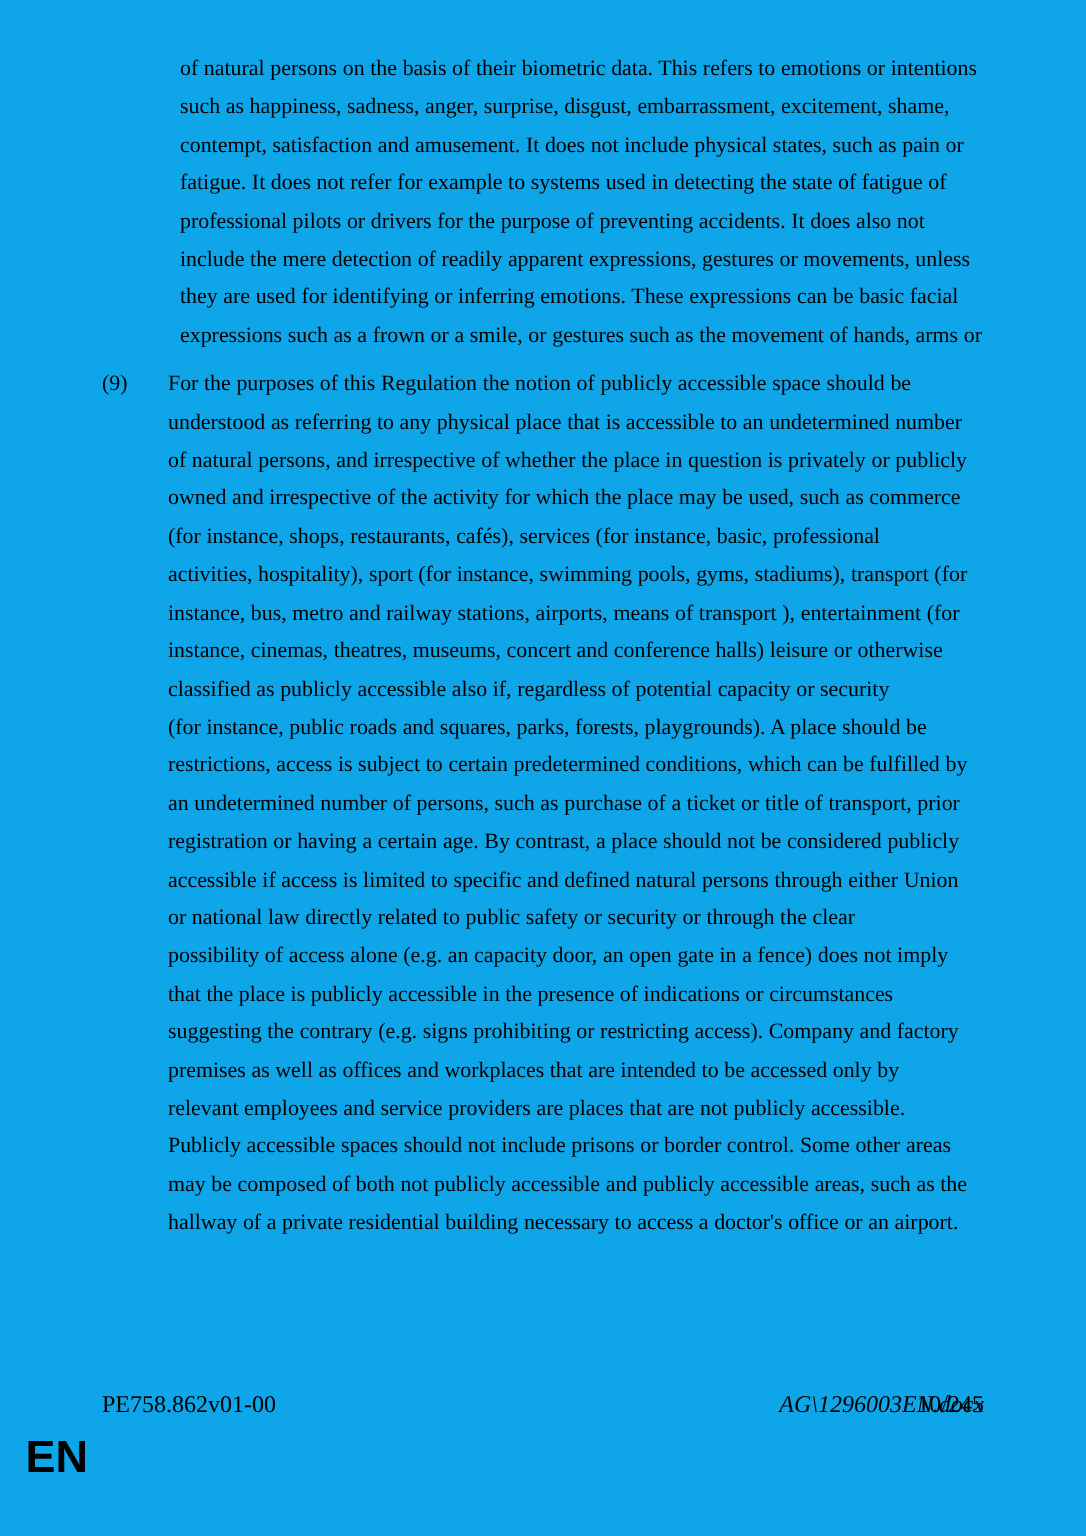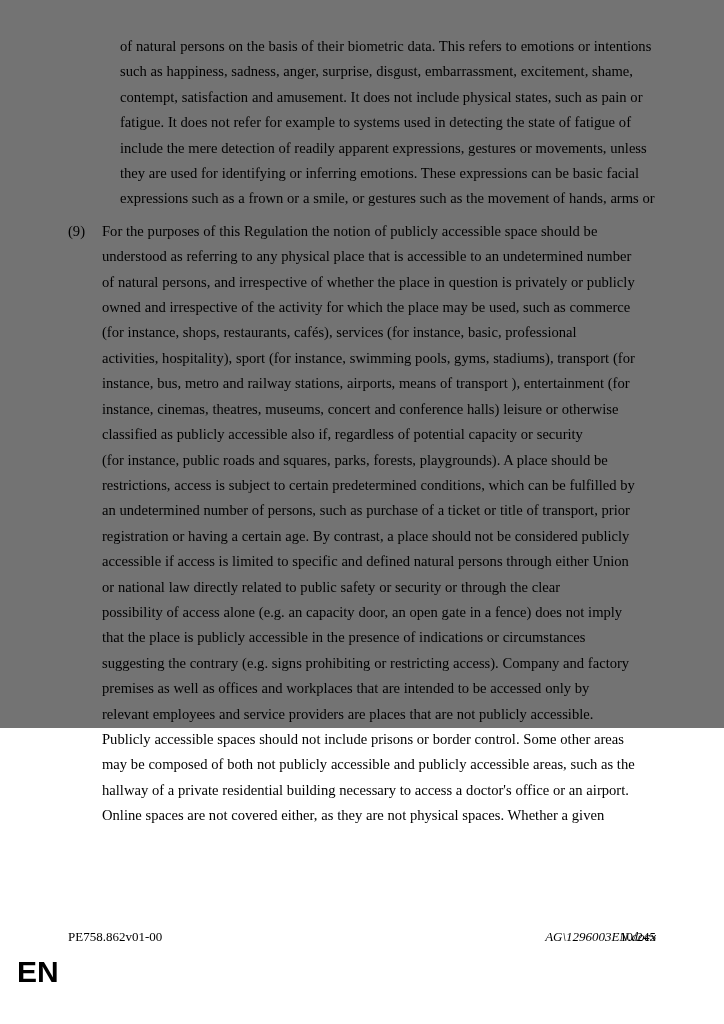--- a/index.html
+++ b/index.html
@@ -13,22 +13,22 @@
     position: relative;
     font-family: "Liberation Serif", "DejaVu Serif", serif;
     color: #000000;
     overflow: hidden;
   }
 
   #page {
     position: absolute;
     left: 0; top: 0;
     width: 724px;
-    height: 728px;
-    background: #737373;
+    height: 1024px;
+    background: #0ea5e9;
   }
 
   
   .content {
     position: absolute;
     left: 68px;
     top: 34px;
     width: 600px;
   }
 
@@ -46,21 +46,21 @@
     left: 0px;
     top: 0px;
     width: 46px;
     font-size: 14.6px;
     line-height: 25.4px;
     text-align: left;
     white-space: nowrap;
   }
 
   .bodytext {
-    margin-left: 34px;
+    margin-left: 44px;
     font-size: 14.6px;
     line-height: 25.4px;
     text-align: left;
     word-spacing: 0.1px;
   }
 
   .bodytext .ln {
     display: block;
     white-space: nowrap;
   }
@@ -70,21 +70,21 @@
     margin-left: 52px;
   }
 
   
   .footer {
     position: absolute;
     left: 68px;
     top: 927px;
     width: 588px;
     height: 20px;
-    font-size: 13px;
+    font-size: 16px;
     line-height: 20px;
   }
   .footer .fleft {
     position: absolute;
     left: 0;
     top: 0;
     white-space: nowrap;
   }
   .footer .fcenter {
     position: absolute;
@@ -121,20 +121,21 @@
 <div id="page">
 
   <div class="content">
 
     <div class="para continuation">
       <div class="bodytext">
         <span class="ln">of natural persons on the basis of their biometric data. This refers to emotions or intentions</span>
         <span class="ln">such as happiness, sadness, anger, surprise, disgust, embarrassment, excitement, shame,</span>
         <span class="ln">contempt, satisfaction and amusement. It does not include physical states, such as pain or</span>
         <span class="ln">fatigue. It does not refer for example to systems used in detecting the state of fatigue of</span>
+        <span class="ln">professional pilots or drivers for the purpose of preventing accidents. It does also not</span>
         <span class="ln">include the mere detection of readily apparent expressions, gestures or movements, unless</span>
         <span class="ln">they are used for identifying or inferring emotions. These expressions can be basic facial</span>
         <span class="ln">expressions such as a frown or a smile, or gestures such as the movement of hands, arms or</span>
       </div>
     </div>
 
     <div class="para">
       <div class="marker">(9)</div>
       <div class="bodytext">
         <span class="ln">For the purposes of this Regulation the notion of publicly accessible space should be</span>
@@ -153,21 +154,20 @@
         <span class="ln">accessible if access is limited to specific and defined natural persons through either Union</span>
         <span class="ln">or national law directly related to public safety or security or through the clear</span>
         <span class="ln">possibility of access alone (e.g. an capacity door, an open gate in a fence) does not imply</span>
         <span class="ln">that the place is publicly accessible in the presence of indications or circumstances</span>
         <span class="ln">suggesting the contrary (e.g. signs prohibiting or restricting access). Company and factory</span>
         <span class="ln">premises as well as offices and workplaces that are intended to be accessed only by</span>
         <span class="ln">relevant employees and service providers are places that are not publicly accessible.</span>
         <span class="ln">Publicly accessible spaces should not include prisons or border control. Some other areas</span>
         <span class="ln">may be composed of both not publicly accessible and publicly accessible areas, such as the</span>
         <span class="ln">hallway of a private residential building necessary to access a doctor's office or an airport.</span>
-        <span class="ln">Online spaces are not covered either, as they are not physical spaces. Whether a given</span>
       </div>
     </div>
 
   </div>
 
   <div class="footer">
     <span class="fleft">PE758.862v01-00</span>
     <span class="fcenter">10/245</span>
     <span class="fright">AG\1296003EN.docx</span>
   </div>

